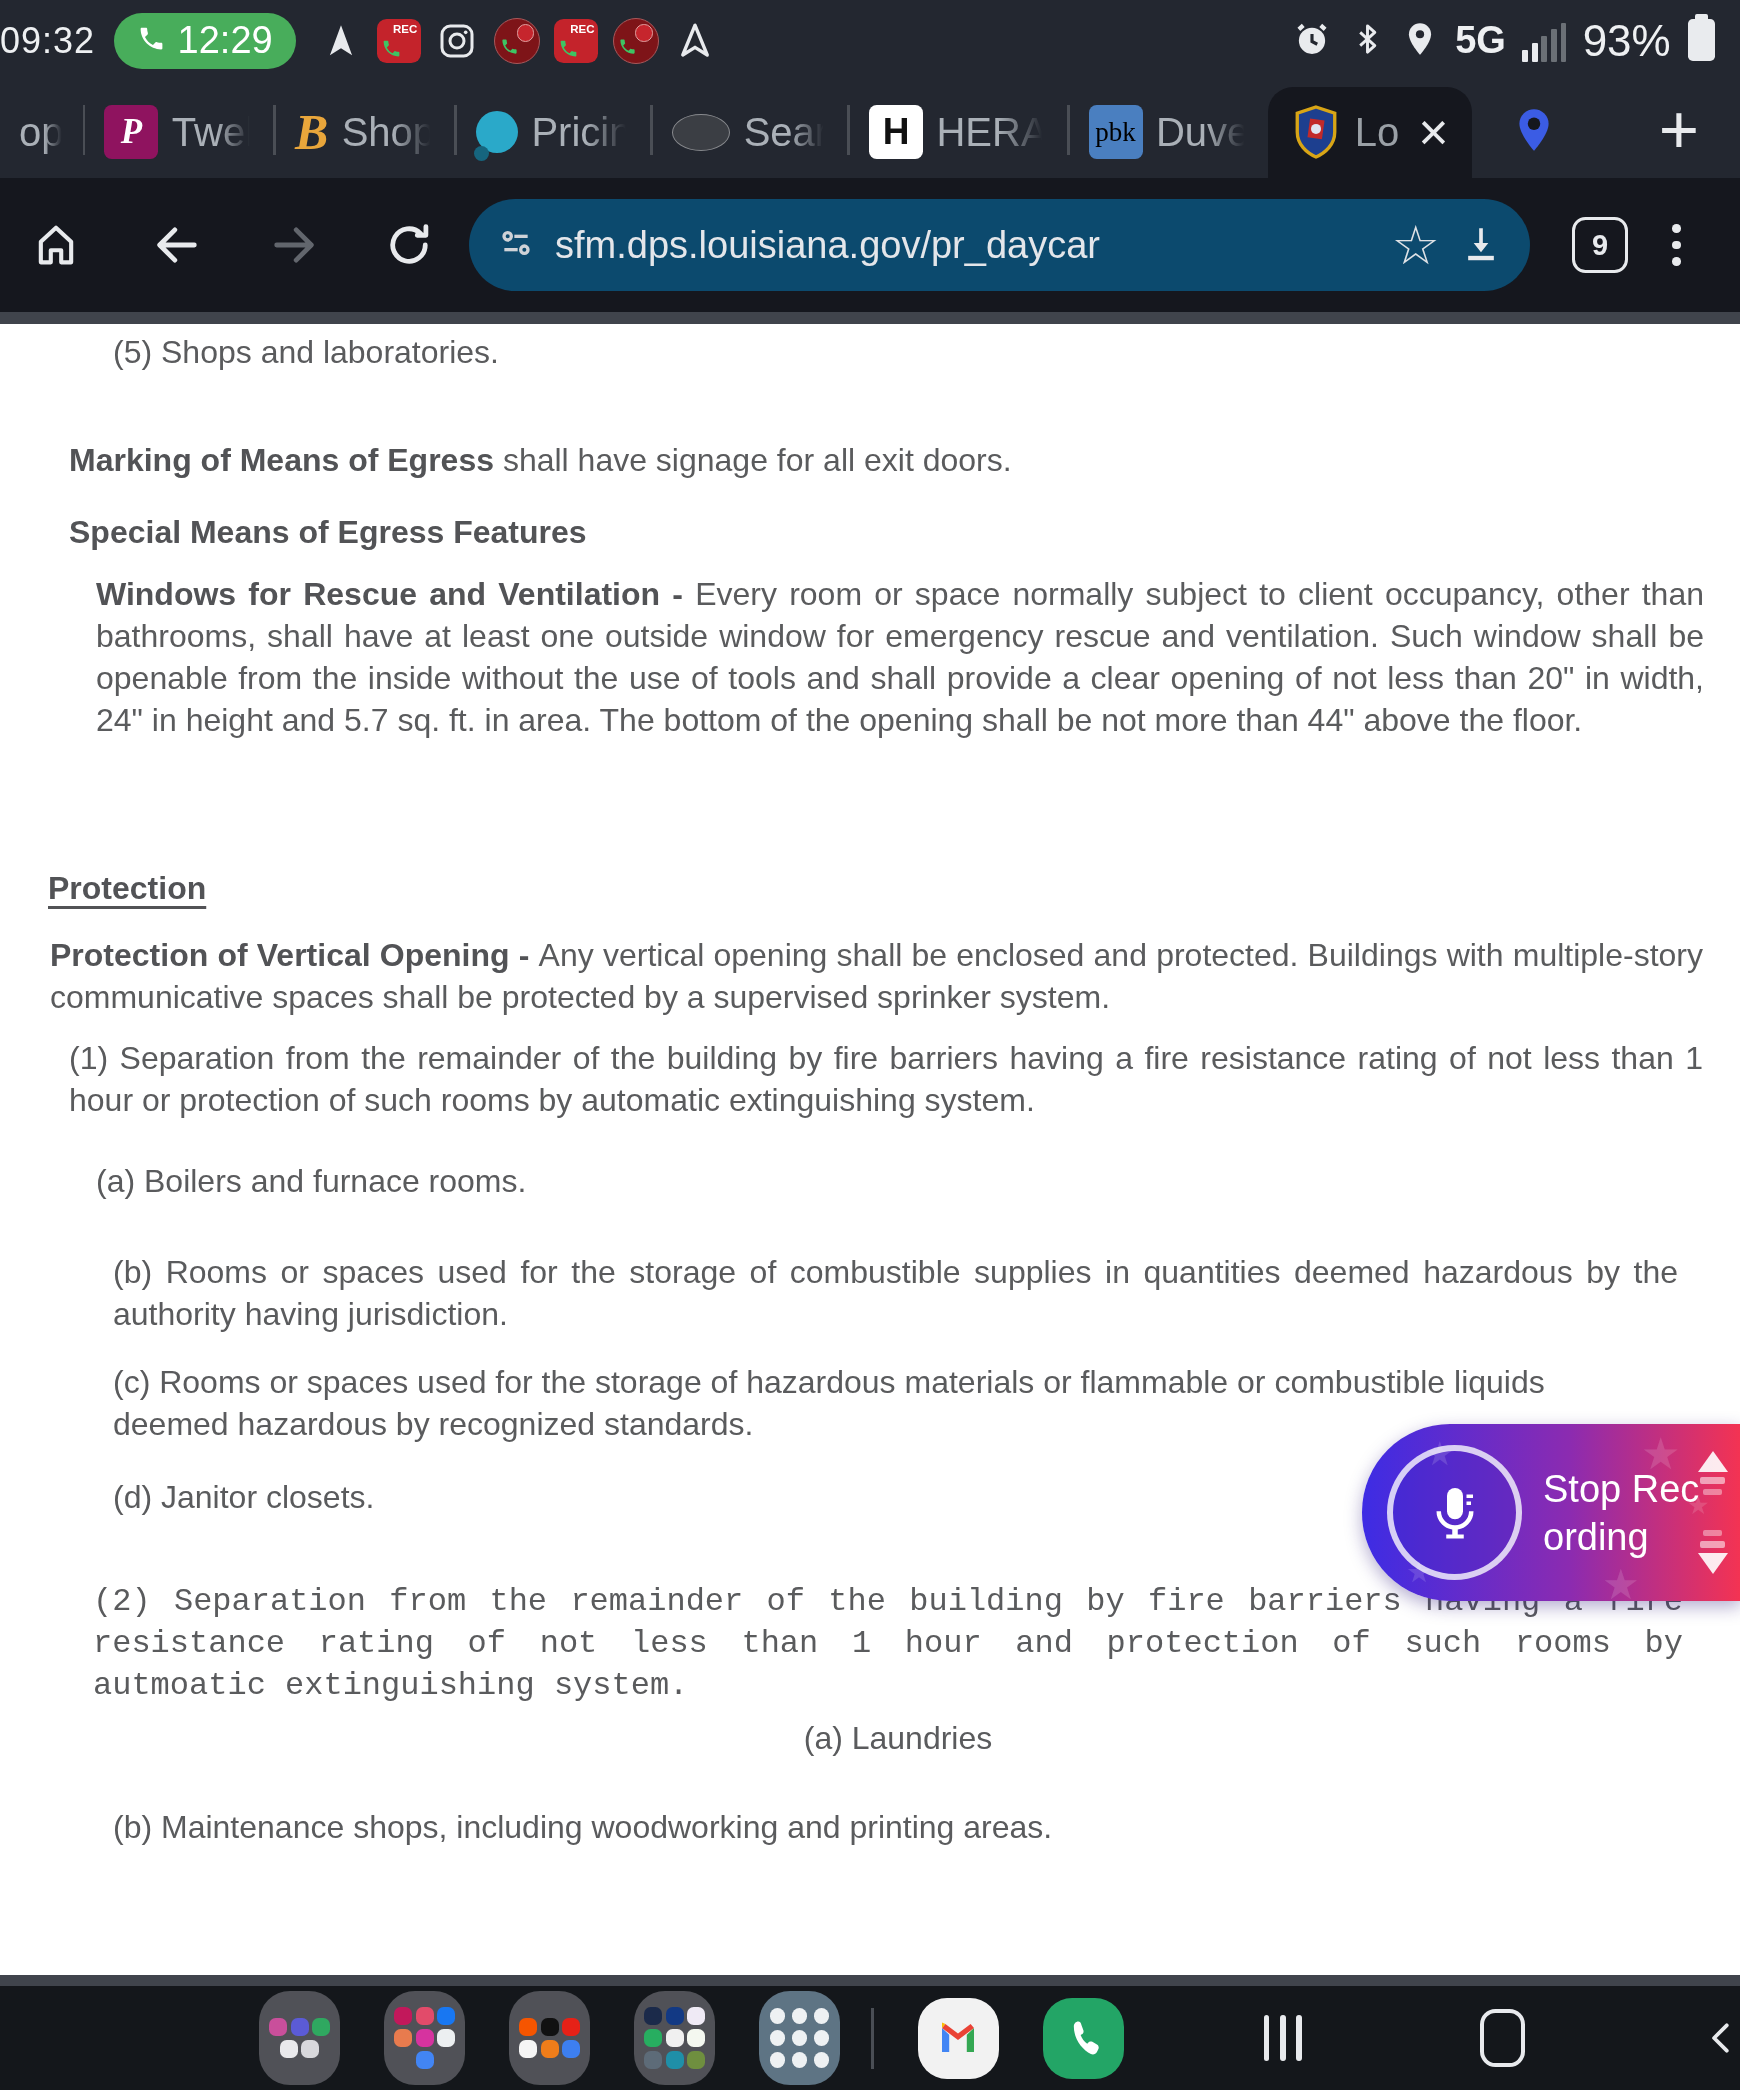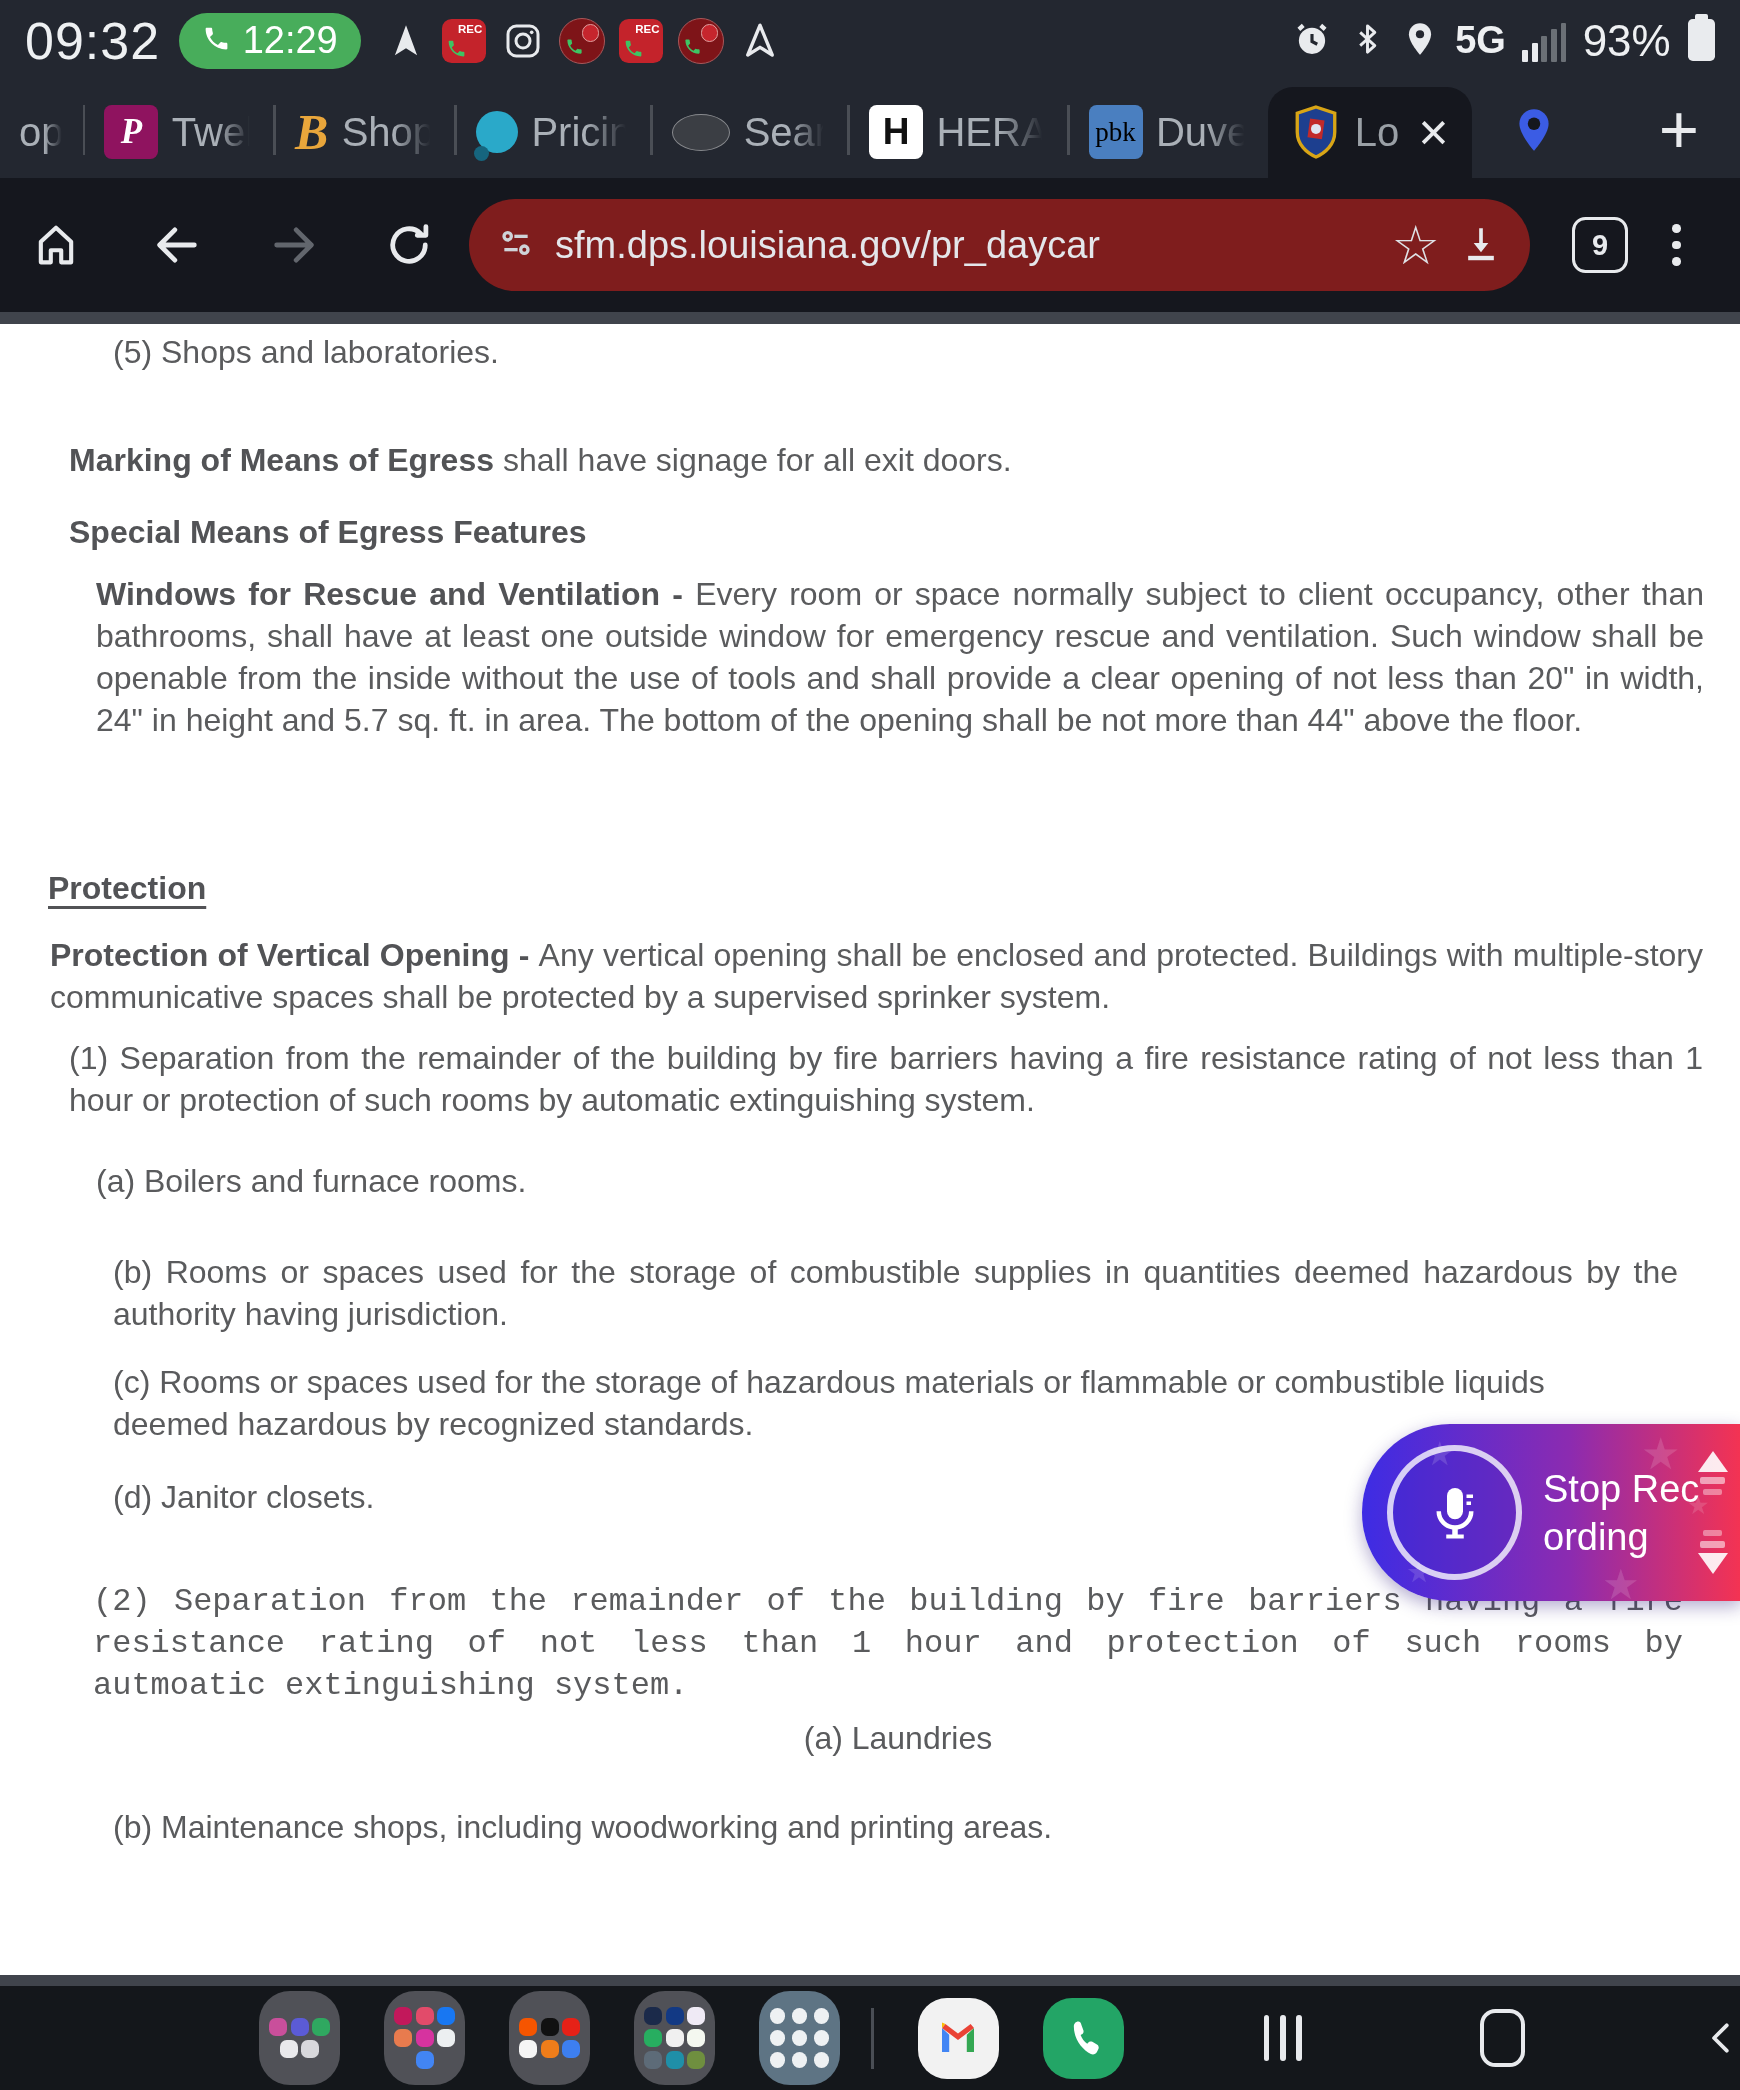--- a/index.html
+++ b/index.html
@@ -1,21 +1,21 @@
 <!DOCTYPE html>
 <html><head>
 <meta charset="utf-8">
 <style>
   html,body{margin:0;padding:0;background:#000;}
   body{width:1741px;height:2090px;position:relative;font-family:"Liberation Sans",sans-serif;overflow:hidden;}
   .screen{position:absolute;inset:0;display:flex;flex-direction:column;}
 
   
   .statusbar{height:81px;background:#232730;display:flex;align-items:center;color:#eef0f2;flex:0 0 auto;}
-  .sb-time{margin-left:25px;font-size:52px;font-weight:500;letter-spacing:1px;}
+  .sb-time{font-size:36px;font-weight:500;letter-spacing:1px;}
   .call-pill{margin-left:19px;height:56px;border-radius:29px;background:#48ad5b;display:flex;align-items:center;gap:11.5px;padding:0 23px;}
   .call-pill .t{font-size:38px;font-weight:500;color:#fff;}
   .notif-row{display:flex;align-items:center;gap:14.4px;margin-left:23px;}
   .nicon{width:44px;height:44px;display:flex;align-items:center;justify-content:center;position:relative;}
   .rec-badge{width:44px;height:44px;border-radius:9.6px;background:#c4232b;position:relative;}
   .rec-badge .rec{position:absolute;top:4.8px;right:3.8px;font-size:11.5px;font-weight:700;color:#fff;}
   .rec-badge svg{position:absolute;left:3.8px;bottom:3.8px;}
   .redcircle{width:44px;height:44px;border-radius:50%;background:#7e1418;border:1.9px solid #a8585a;position:relative;}
   .redcircle svg{position:absolute;left:4.8px;bottom:6.7px;}
   .redcircle .micdot{position:absolute;top:5.8px;right:4.8px;width:15.4px;height:15.4px;border-radius:50%;background:#c6252d;border:1px solid #e0a0a0;}
@@ -46,21 +46,21 @@
   .fav-tealdot::after{content:"";position:absolute;left:-1.9px;bottom:-7.7px;width:15.4px;height:15.4px;border-radius:50%;background:#16657e;}
   .fav-oval{width:56px;height:35px;border-radius:50%;background:#3b3e44;border:1.9px solid #87898d;}
   .fav-h{background:#fff;color:#111;font-weight:700;font-size:37px;}
   .fav-pbk{background:#4a7fc0;color:#000000;font-family:"Liberation Serif",serif;font-size:27px;}
   .pin-tab{display:flex;align-items:center;margin-left:37px;}
   .newtab{position:absolute;right:42px;top:0;height:97px;display:flex;align-items:center;font-size:69px;font-weight:300;color:#e8eaed;}
 
   
   .toolbar{height:134px;background:#15171e;display:flex;align-items:center;flex:0 0 auto;}
   .tb-icon{width:54px;height:54px;display:flex;align-items:center;justify-content:center;flex:0 0 auto;}
-  .urlpill{margin-left:33px;height:92px;flex:0 0 1007px;border-radius:46px;background:#7f1d1d;display:flex;align-items:center;padding:0 27px;gap:19px;}
+  .urlpill{margin-left:33px;height:92px;flex:0 0 1007px;border-radius:46px;background:#0c4a6e;display:flex;align-items:center;padding:0 27px;gap:19px;}
   .urltext{flex:1;font-size:38px;color:#e4e6ea;white-space:nowrap;overflow:hidden;}
   .star{font-size:54px;color:#dfe2e6;line-height:1;}
   .tabcount{margin-left:42px;width:50px;height:50px;border:3.8px solid #e8eaed;border-radius:13.4px;display:flex;align-items:center;justify-content:center;font-size:29px;font-weight:700;color:#e8eaed;flex:0 0 auto;}
   .kebab{margin-left:44px;display:flex;flex-direction:column;gap:7.7px;}
   .kebab i{width:8.6px;height:8.6px;border-radius:50%;background:#e8eaed;display:block;}
 
   
   .page-edge{height:11.5px;background:#40444c;flex:0 0 auto;}
   .content{flex:1;background:#fff;color:#5a5b5d;overflow:hidden;position:relative;}
   .content p{margin:0;font-size:32px;line-height:42px;}

